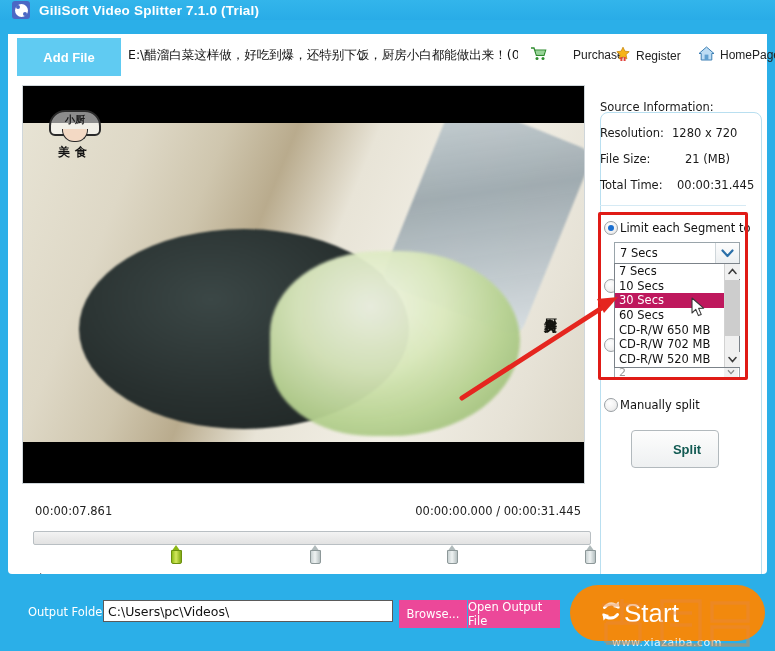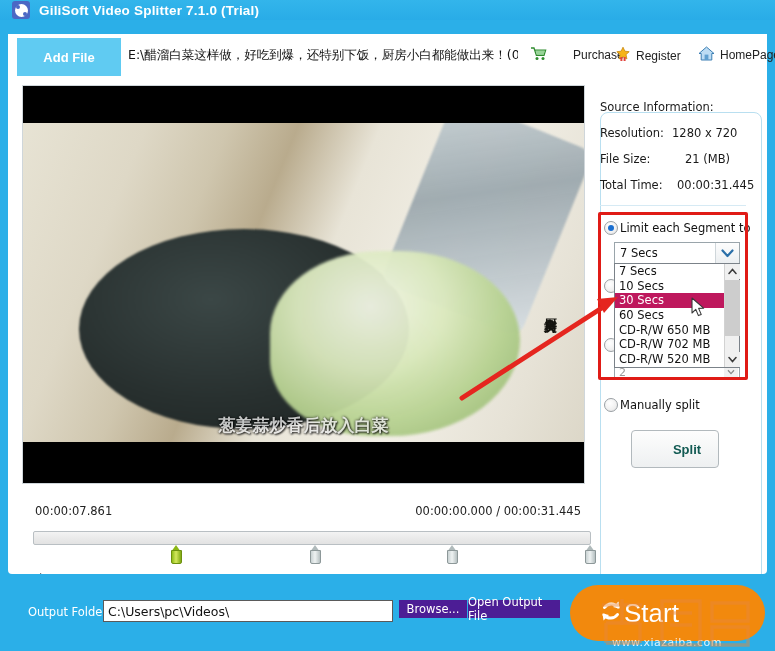--- a/index.html
+++ b/index.html
@@ -250,21 +250,21 @@
   
   #bottombar{position:absolute;left:0;top:574px;width:775px;height:77px;background:#2bafe8;}
   #out-lbl{position:absolute;left:28px;top:605px;font-size:11.5px;color:#fff;
     font-family:"DejaVu Sans",sans-serif;}
   #out-input{
     position:absolute;left:103px;top:600px;width:290px;height:22px;
     border:1px solid #5a5a5a;background:#fff;font-size:12.5px;color:#111;
     padding:0 4px;font-family:"DejaVu Sans",sans-serif;
   }
   .bbtn{
-    position:absolute;top:600px;height:18px;background:#4c1d95;color:#fff;
+    position:absolute;top:600px;height:28px;background:#ec4899;color:#fff;
     font-size:11.5px;display:flex;align-items:center;justify-content:center;cursor:pointer;
     font-family:"DejaVu Sans",sans-serif;
   }
   #btn-browse{left:399px;width:68px;}
   #btn-openout{left:468px;width:92px;}
   #start-btn{
     position:absolute;left:570px;top:585px;width:195px;height:56px;border-radius:28px;
     background:#f2890d;display:flex;align-items:center;cursor:pointer;
   }
   #start-icon{margin-left:28px;}
@@ -325,23 +325,28 @@
   </div>
 
   <div id="video-panel">
     <div id="video-inner">
       <div id="video-img">
         <div id="strainer"></div>
       </div>
       <div class="vbar" id="vbar-top"></div>
       <div class="vbar" id="vbar-bottom"></div>
 
+      <div id="logo-badge">
+        <div class="cap"></div>
+        <div class="capTxt">小厨</div>
+        <div class="face"></div>
+        <div class="sub">美食</div>
+      </div>
 
       <div id="vert-text">厨房美食</div>
-      <div id="subtitle">葱姜蒜炒香后放入白菜</div>
     </div>
   </div>
 
   <div id="time-left">00:00:07.861</div>
   <div id="time-right">00:00:00.000 / 00:00:31.445</div>
 
   <div id="track"></div>
 
   <div class="marker green" style="left:163px">
       <div class="tip"></div>

